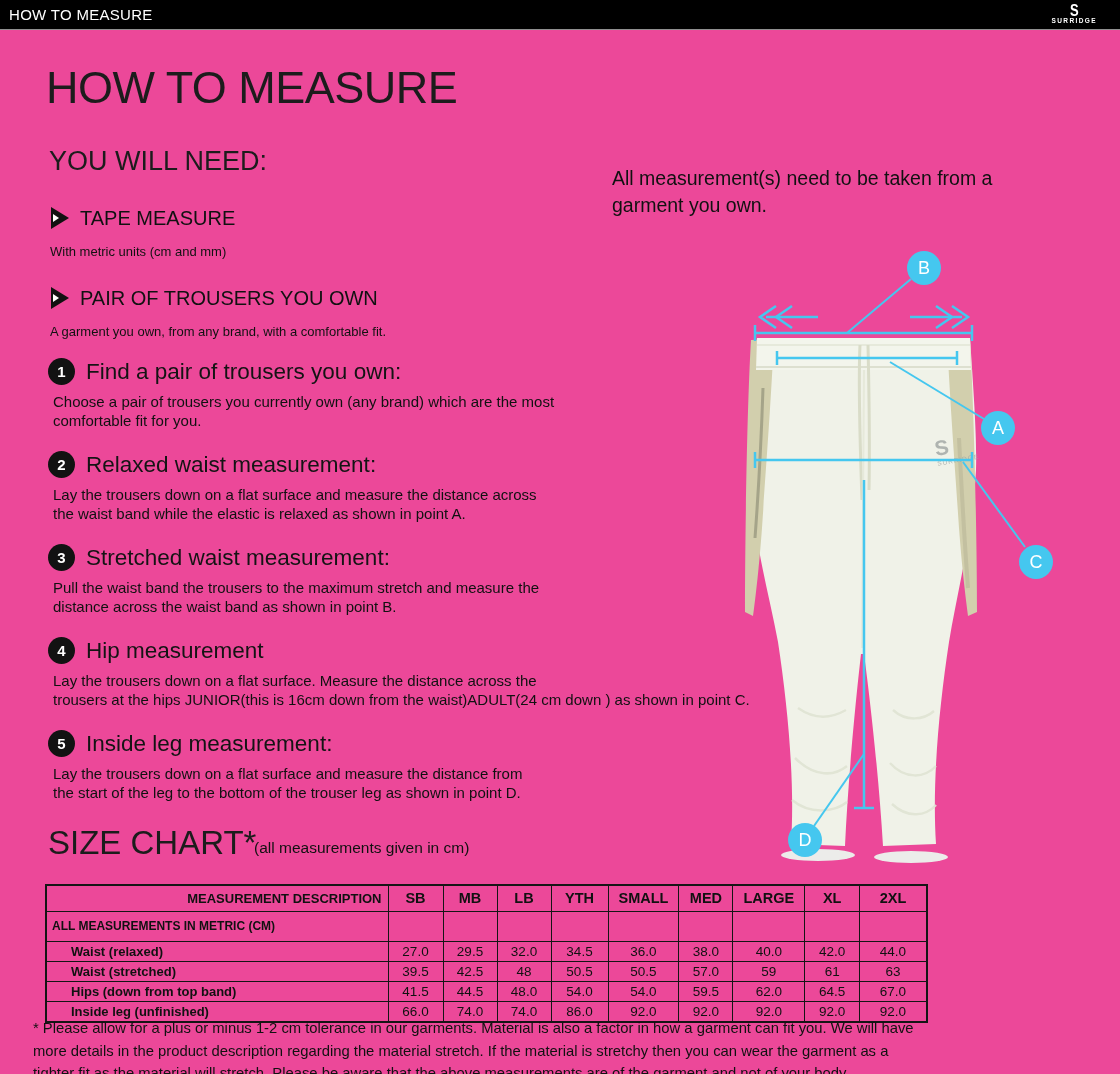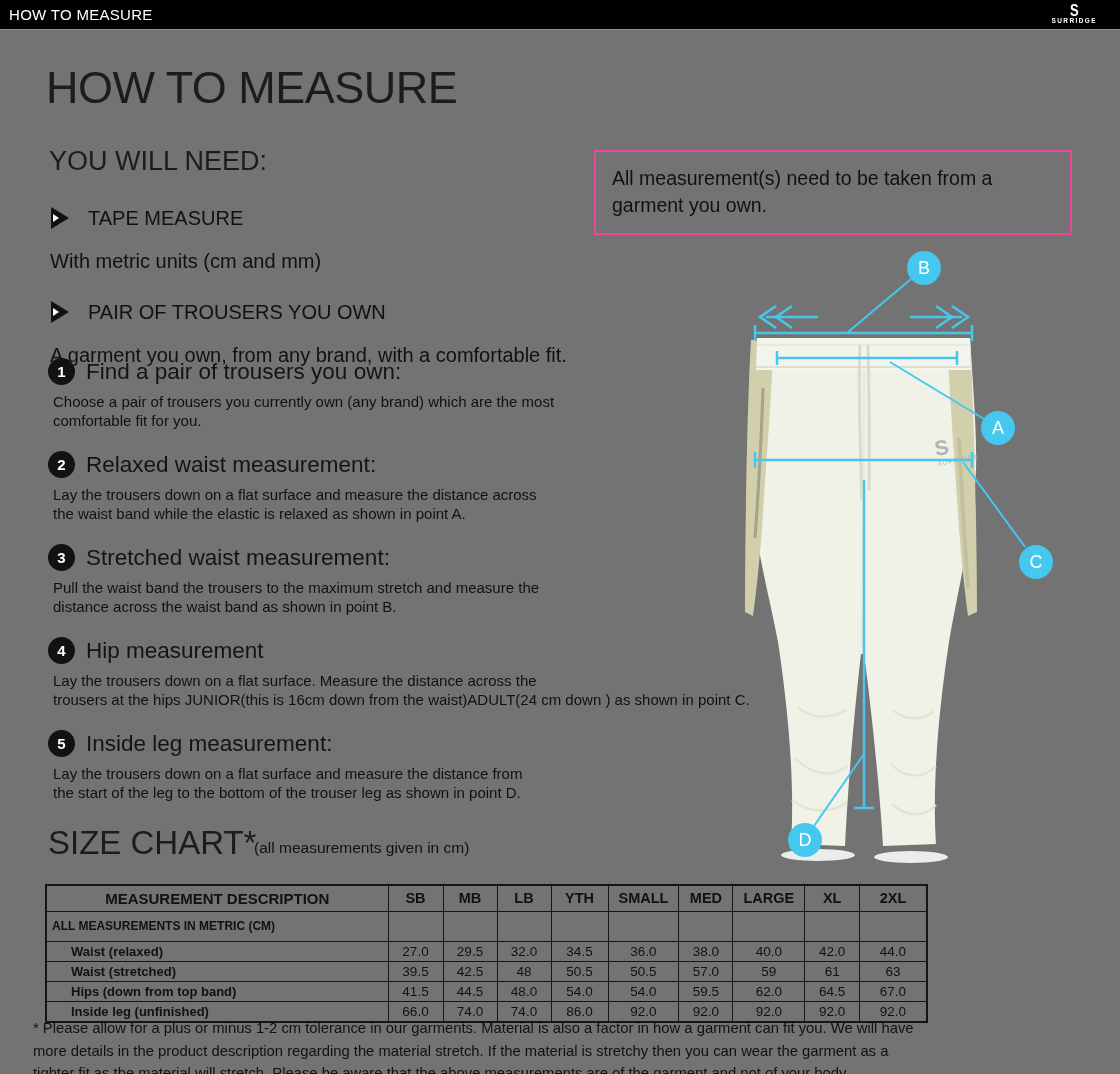--- a/index.html
+++ b/index.html
@@ -1,54 +1,54 @@
 <!DOCTYPE html>
 <html><head>
 <meta charset="utf-8">
 <style>
   *{margin:0;padding:0;box-sizing:border-box}
   html,body{background:#fff}
   body{font-family:"Liberation Sans",sans-serif;color:#111}
-  #page{position:relative;width:1120px;height:1074px;background:#737373;overflow:hidden}
+  #page{position:relative;width:1120px;height:1074px;background:#ec4899;overflow:hidden}
 
   .topbar{position:absolute;top:0;left:0;width:1120px;height:30px;background:#000;
     border-bottom:1px solid #8f8f8f;display:flex;align-items:center;justify-content:space-between;padding:0 9px}
   .topbar-title{color:#fff;font-size:15px;letter-spacing:.3px}
   .brand{display:flex;flex-direction:column;align-items:center;line-height:1;color:#fff;margin-right:14px}
   .brand-s{font-weight:bold;font-size:13px;transform:scaleY(1.2)}
   .brand-name{font-size:6.5px;font-weight:bold;letter-spacing:1.4px;margin-top:1px}
 
   .main-title{position:absolute;left:46px;top:62px;font-size:45px;color:#1c1c1c;letter-spacing:-.5px}
   .ywn-heading{position:absolute;left:49px;top:146px;font-size:27px;color:#1c1c1c}
 
   .needs{position:absolute;left:50px;top:206px;width:580px}
   .need{margin-bottom:27px}
-  .need-row{display:flex;align-items:center;gap:18px}
+  .need-row{display:flex;align-items:center;gap:10px}
   .need-title{font-size:20px}
-  .need-desc{font-size:20px;margin-top:20px}
+  .need-desc{font-size:13px;margin-top:14px}
 
   .steps{position:absolute;left:48px;top:358px;width:750px}
   .step{margin-bottom:21px}
   .step-head{display:flex;align-items:center;gap:11px;margin-bottom:7px}
   .step-num{width:27px;height:27px;border-radius:50%;background:#121212;color:#fff;font-size:15px;
     font-weight:bold;display:flex;align-items:center;justify-content:center;flex:0 0 27px}
   .step-title{font-size:22.5px;color:#141414}
   .step-body{font-size:15px;line-height:19px;white-space:pre-line;margin-left:5px}
 
   .notebox{position:absolute;left:594px;top:150px;width:478px;height:85px;border:2px solid #ec4899;
     padding:13px 16px;font-size:19.5px;line-height:27px;white-space:pre-line}
 
   .diagram{position:absolute;left:700px;top:238px;width:420px;height:640px}
 
   .sc-heading{position:absolute;left:48px;top:824px;font-size:33px;color:#1c1c1c}
   .sc-subtitle{position:absolute;left:254px;top:839px;font-size:15.5px}
 
   .sizetable{position:absolute;left:45px;top:884px;border-collapse:collapse;border:2px solid #151515}
   .sizetable th,.sizetable td{border:1.5px solid #151515}
-  .sizetable th.cdesc{font-size:15px;text-align:center;padding:3px 6px;height:26px}
+  .sizetable th.cdesc{font-size:13px;text-align:right;padding:3px 6px;height:26px}
   .sizetable th.csz{font-size:14.5px;text-align:center;padding:3px 10px}
   .sizetable tr.metric td{font-size:12px;font-weight:bold;height:16px;padding:8px 5px;line-height:13px}
   .sizetable td.rlabel{font-size:13px;font-weight:bold;padding:2px 24px;height:19px}
   .sizetable td.val{font-size:13.5px;text-align:center;padding:2px 2px}
 
   .footnote{position:absolute;left:33px;top:1017px;width:1065px;font-size:14.8px;line-height:22.5px;white-space:pre-line}
 </style>
 </head>
 <body>
 

